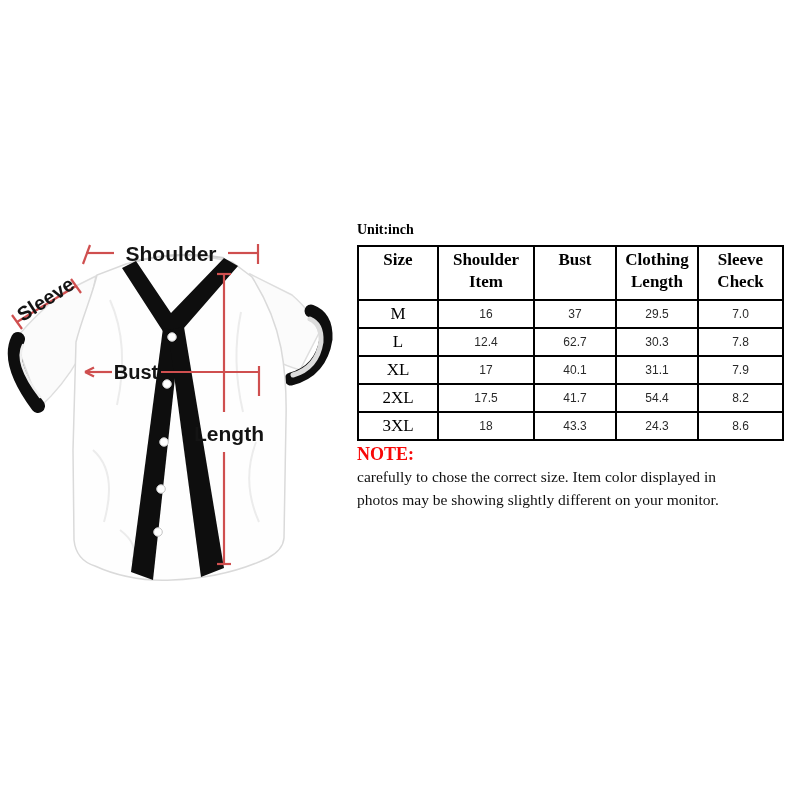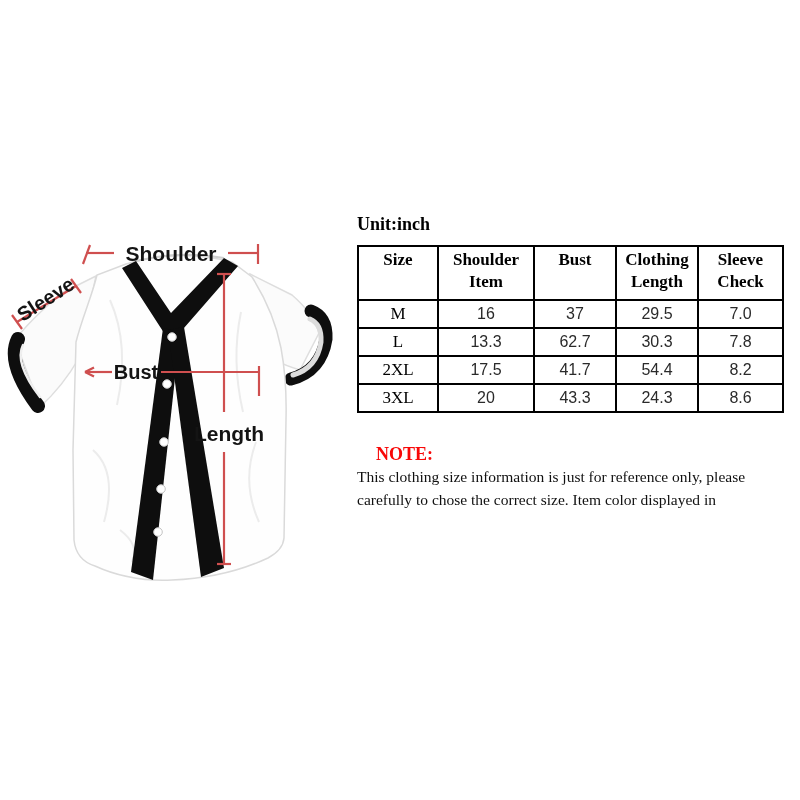--- a/index.html
+++ b/index.html
@@ -2,32 +2,32 @@
 <html style="--measure: #cf4f4f; --trim: #0e0e0e; --body: #fefefe;"><head>
 <meta charset="utf-8">
 <style>
   html,body{margin:0;padding:0;background:#fff;}
   .stage{position:relative;width:800px;height:800px;background:#fff;overflow:hidden;
          font-family:"Liberation Sans",sans-serif;}
   
   .jersey-svg{position:absolute;left:0;top:200px;width:360px;height:400px;}
   .jersey-svg text.measure-label{font-family:"Liberation Sans",sans-serif;font-weight:bold;fill:#141414;}
   
-  .unit-label{position:absolute;left:357px;top:214px;font-family:"Liberation Serif",serif;
-              font-weight:bold;font-size:18px;color:#000;}
+  .unit-label{position:absolute;left:357px;top:222px;font-family:"Liberation Serif",serif;
+              font-weight:bold;font-size:14px;color:#000;}
   table.size-table{position:absolute;left:357px;top:245px;border-collapse:collapse;table-layout:fixed;
                    width:425px;}
   table.size-table th, table.size-table td{border:2px solid #000;text-align:center;padding:0;}
   table.size-table th{font-family:"Liberation Serif",serif;font-weight:bold;font-size:17px;
                       line-height:22px;height:50px;vertical-align:top;padding-top:2px;color:#000;}
   table.size-table td{height:26px;vertical-align:middle;}
   table.size-table td.size-cell{font-family:"Liberation Serif",serif;font-size:17px;color:#000;}
-  table.size-table td.num-cell{font-family:"Liberation Sans",sans-serif;font-size:16px;color:#2a2a2a;}
+  table.size-table td.num-cell{font-family:"Liberation Sans",sans-serif;font-size:12px;color:#2a2a2a;}
   
-  .note-heading{position:absolute;left:376px;top:444px;font-family:"Liberation Serif",serif;
+  .note-heading{position:absolute;left:357px;top:444px;font-family:"Liberation Serif",serif;
                 font-weight:bold;font-size:18px;}
   .note-body{position:absolute;left:357px;top:466px;width:432px;font-family:"Liberation Serif",serif;
              font-size:15.5px;line-height:22.5px;color:#101010;}
 </style>
 </head>
 <body>
 
 <div class="stage">
 
   <svg class="jersey-svg" viewBox="0 0 360 400" xmlns="http://www.w3.org/2000/svg">
@@ -128,41 +128,48 @@
     <tbody>
         <tr>
           <td class="size-cell">M</td>
           <td class="num-cell">16</td>
           <td class="num-cell">37</td>
           <td class="num-cell">29.5</td>
           <td class="num-cell">7.0</td>
         </tr>
         <tr>
           <td class="size-cell">L</td>
-          <td class="num-cell">13.3</td>
+          <td class="num-cell">12.4</td>
           <td class="num-cell">62.7</td>
           <td class="num-cell">30.3</td>
           <td class="num-cell">7.8</td>
+        </tr>
+        <tr>
+          <td class="size-cell">XL</td>
+          <td class="num-cell">17</td>
+          <td class="num-cell">40.1</td>
+          <td class="num-cell">31.1</td>
+          <td class="num-cell">7.9</td>
         </tr>
         <tr>
           <td class="size-cell">2XL</td>
           <td class="num-cell">17.5</td>
           <td class="num-cell">41.7</td>
           <td class="num-cell">54.4</td>
           <td class="num-cell">8.2</td>
         </tr>
         <tr>
           <td class="size-cell">3XL</td>
-          <td class="num-cell">20</td>
+          <td class="num-cell">18</td>
           <td class="num-cell">43.3</td>
           <td class="num-cell">24.3</td>
           <td class="num-cell">8.6</td>
         </tr>
       </tbody>
   </table>
 
   <div class="note-heading" style="color: rgb(248, 8, 8);">NOTE:</div>
   <div class="note-body">
-      <div>This clothing size information is just for reference only, please</div>
       <div>carefully to chose the correct size. Item color displayed in</div>
+      <div>photos may be showing slightly different on your monitor.</div>
     </div>
 
 </div>
 
 </body></html>

